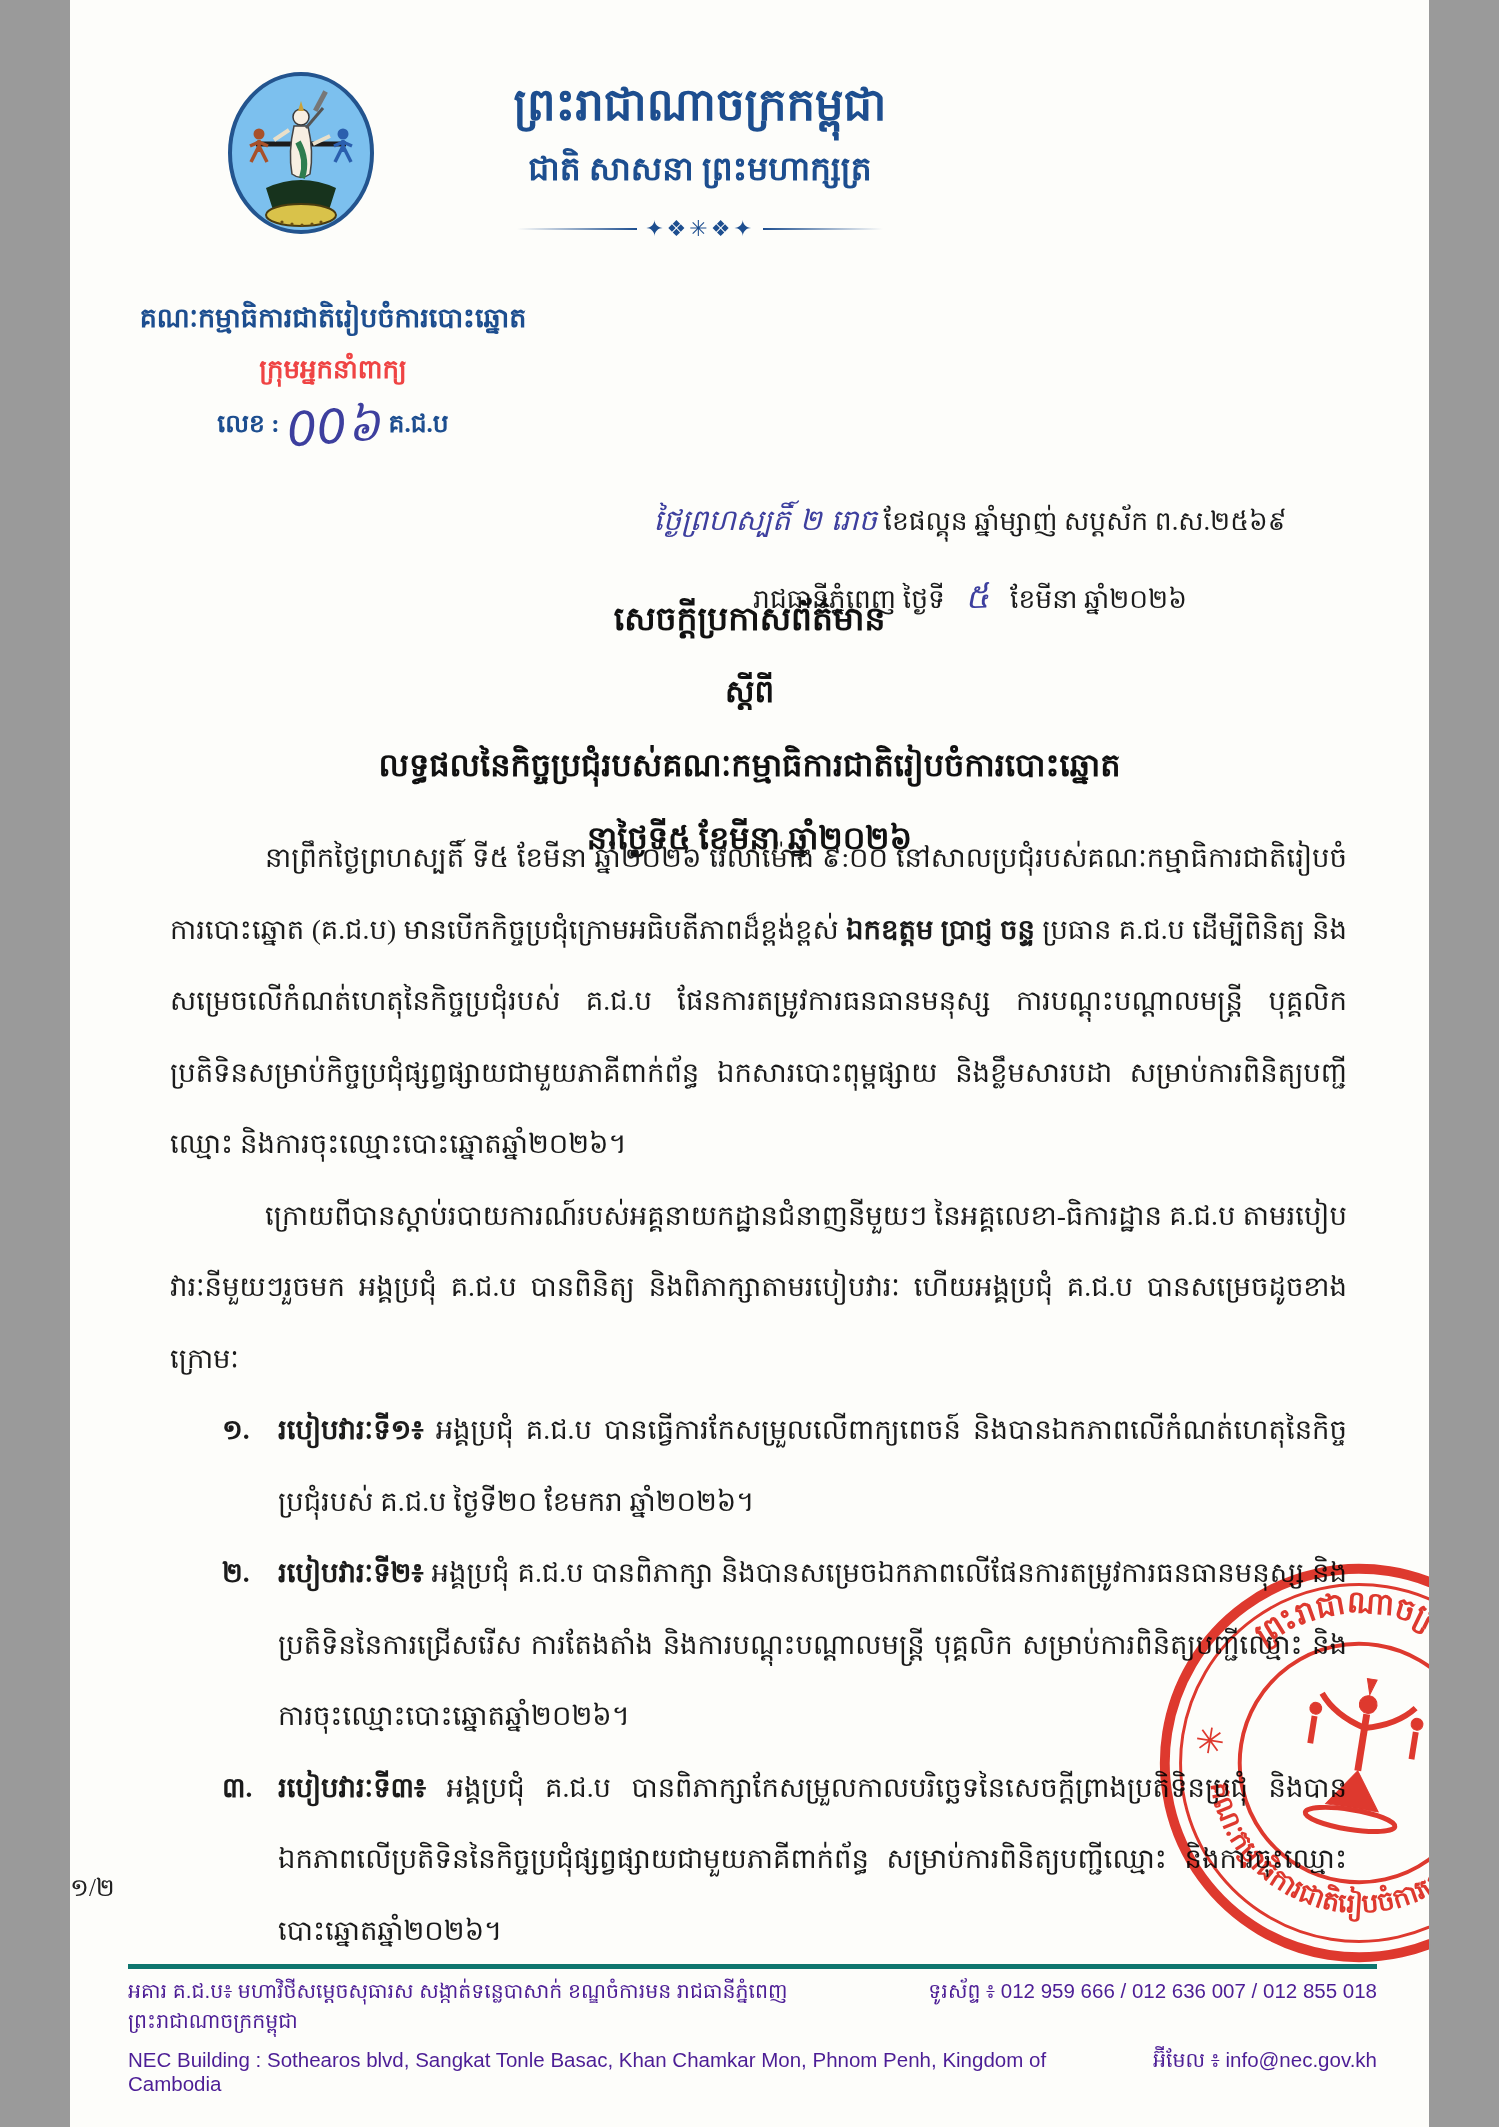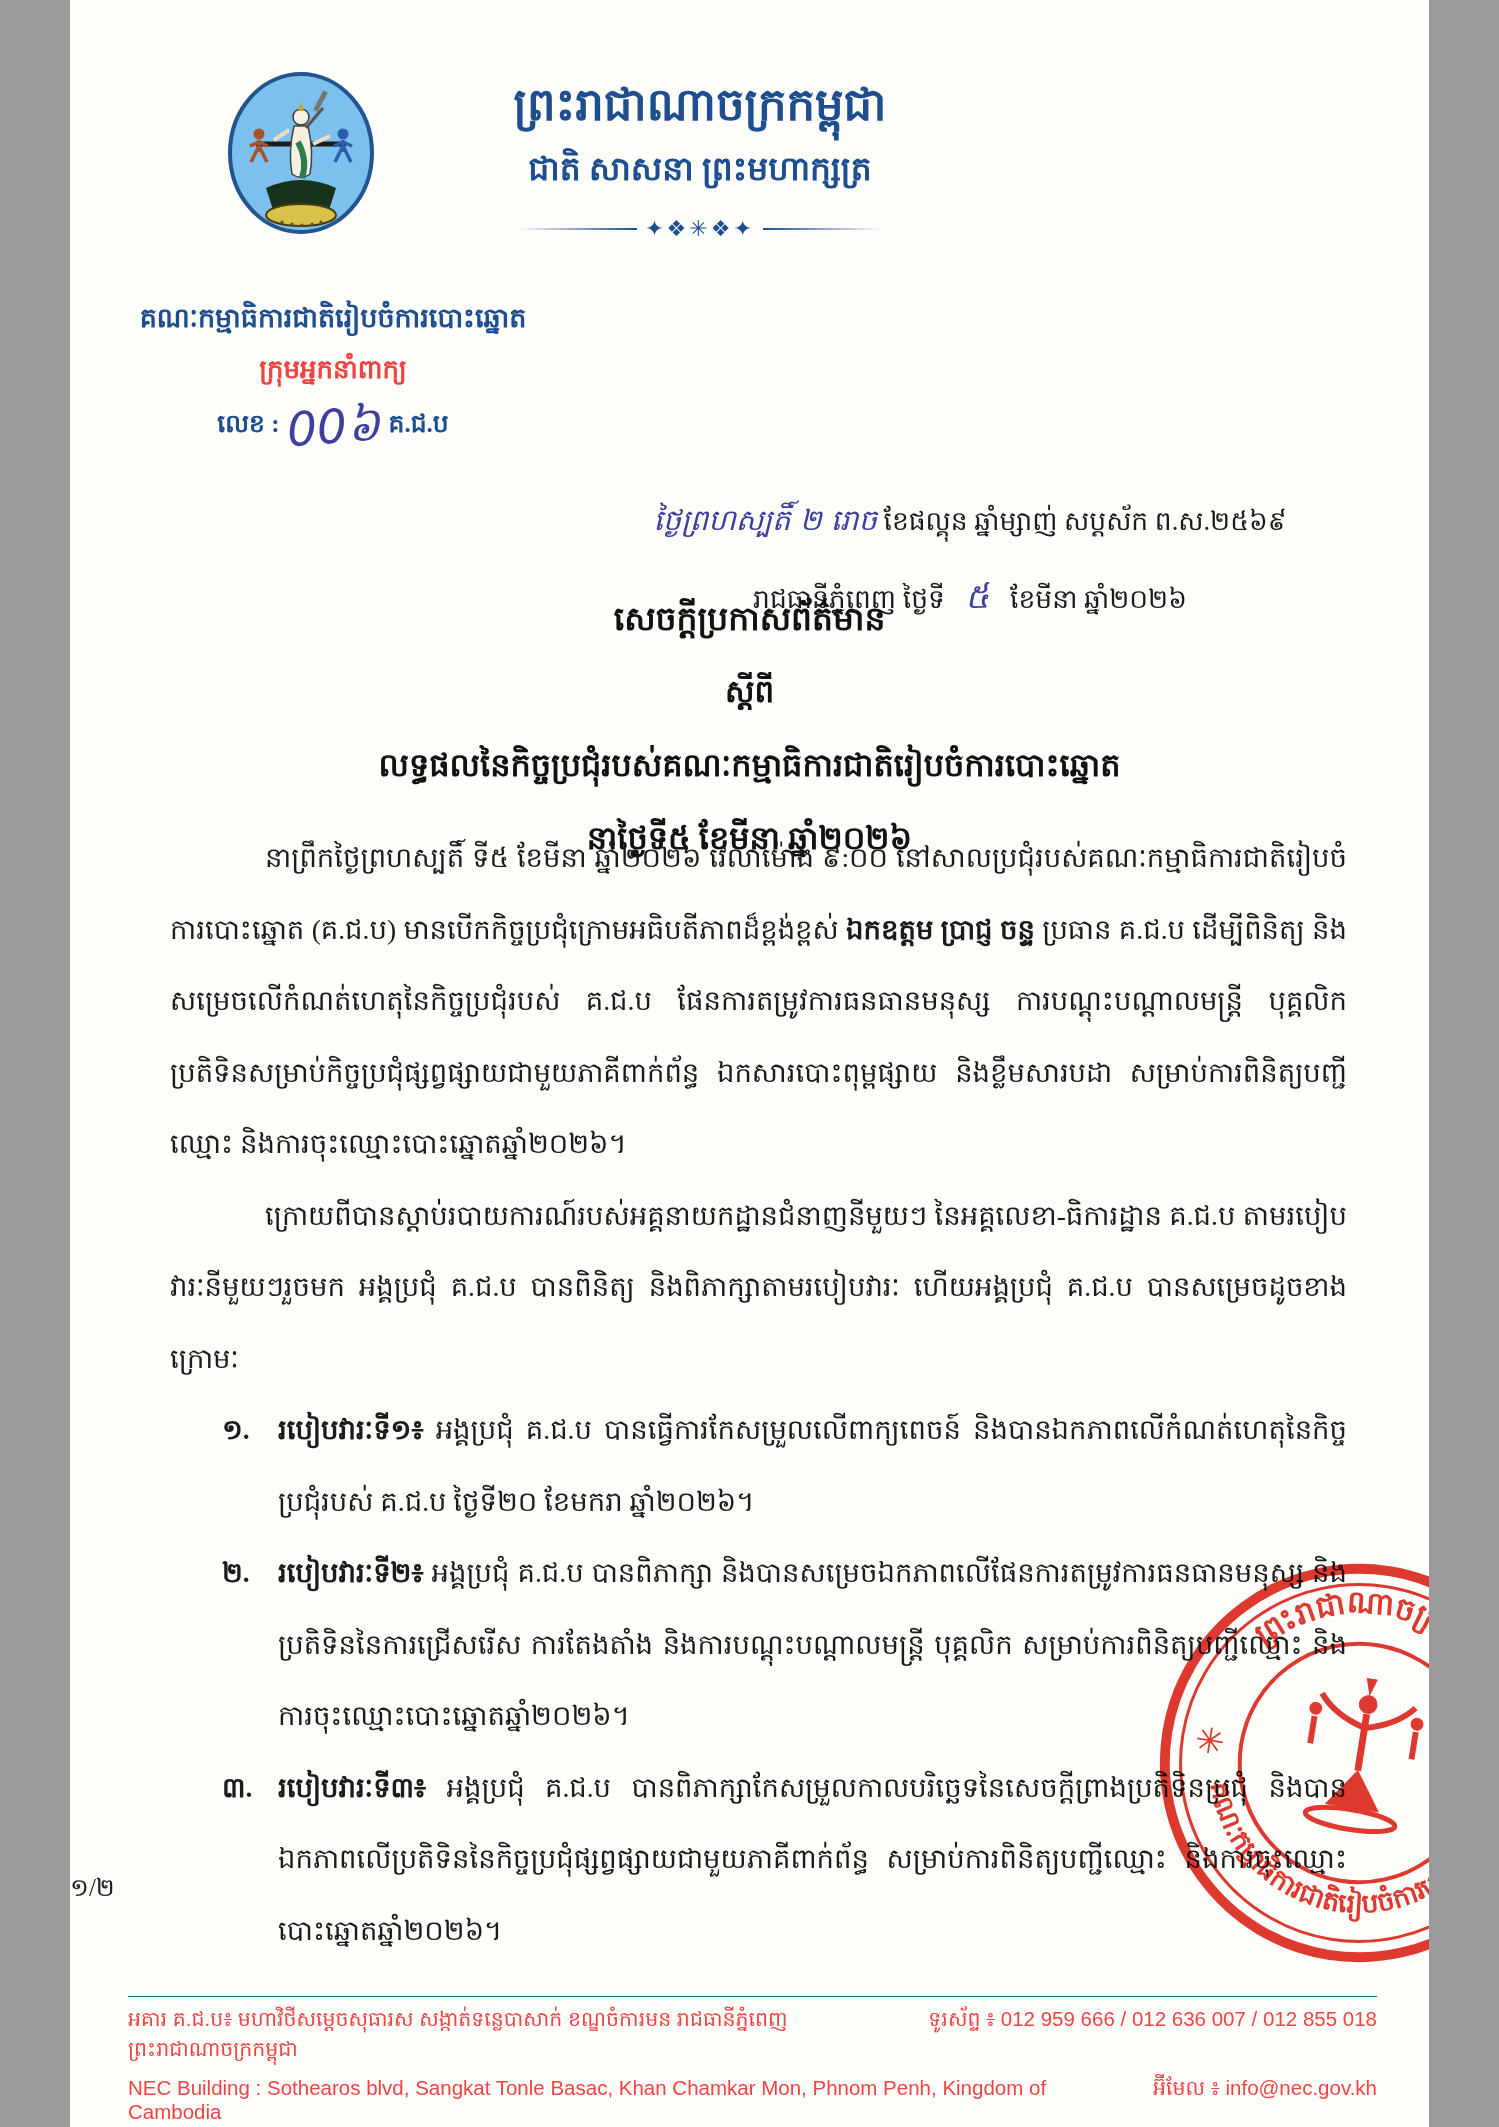--- a/index.html
+++ b/index.html
@@ -47,22 +47,22 @@
   .item-num{flex:none;width:56px;font-weight:bold;}
   .item-body{flex:1;}
   .item-label{font-weight:bold;}
   
   .stamp{position:absolute;left:1082px;top:1556px;width:414px;height:414px;
          transform:rotate(9deg);opacity:.9;mix-blend-mode:multiply;pointer-events:none;}
   
   .pagenum{position:absolute;left:0;top:1872px;width:100%;text-align:left;
            font-size:25px;color:#222;}
   .footer{position:absolute;left:58px;right:52px;top:1964px;
-          border-top:1px solid #0f766e;color:#ef4444;
-          font-family:"Liberation Sans","DejaVu Sans",sans-serif;margin-top:32px;}
+          border-top:5px solid #0f766e;color:#4c1d95;
+          font-family:"Liberation Sans","DejaVu Sans",sans-serif;}
   .f-row{display:flex;justify-content:space-between;align-items:baseline;margin-top:9px;
          font-size:20.5px;}
   .f-row .left{flex:1;}
   .f-row .right{flex:none;margin-left:24px;}
 </style>
 </head>
 <body>
 
 <div class="page">
 

